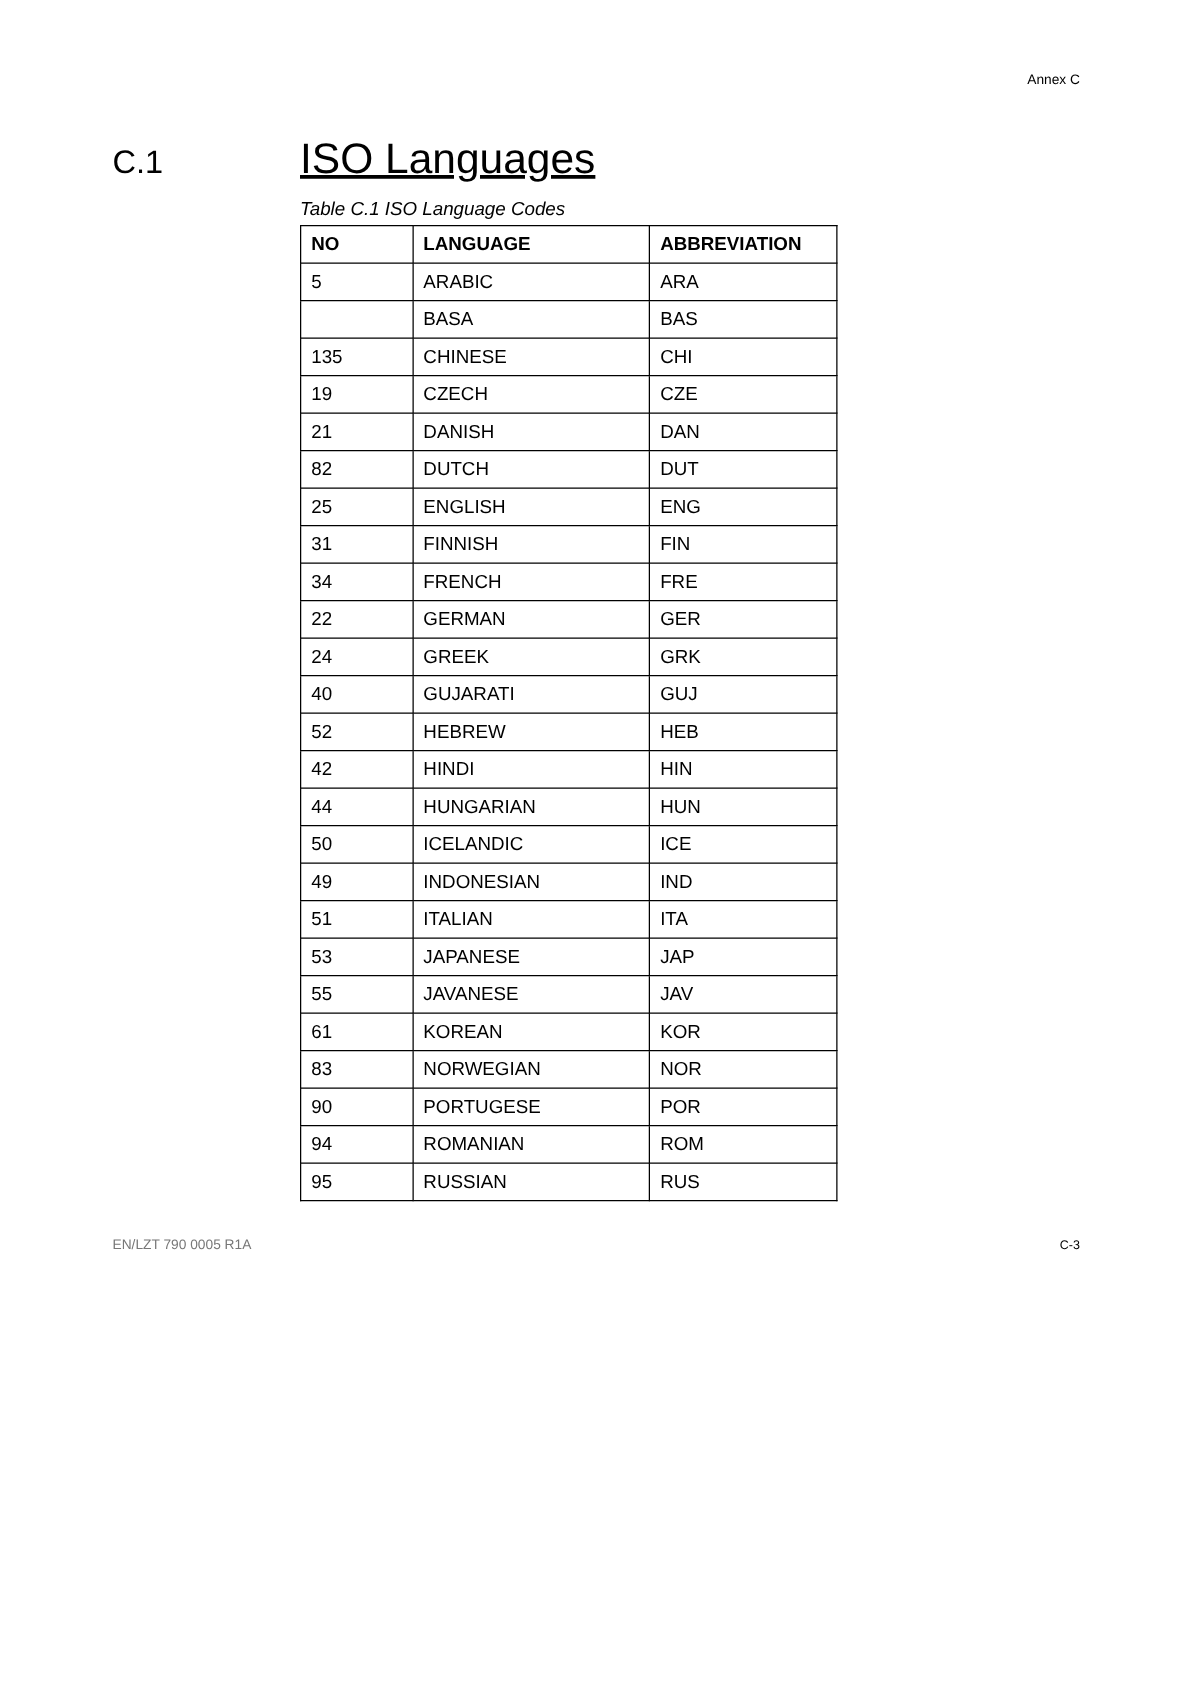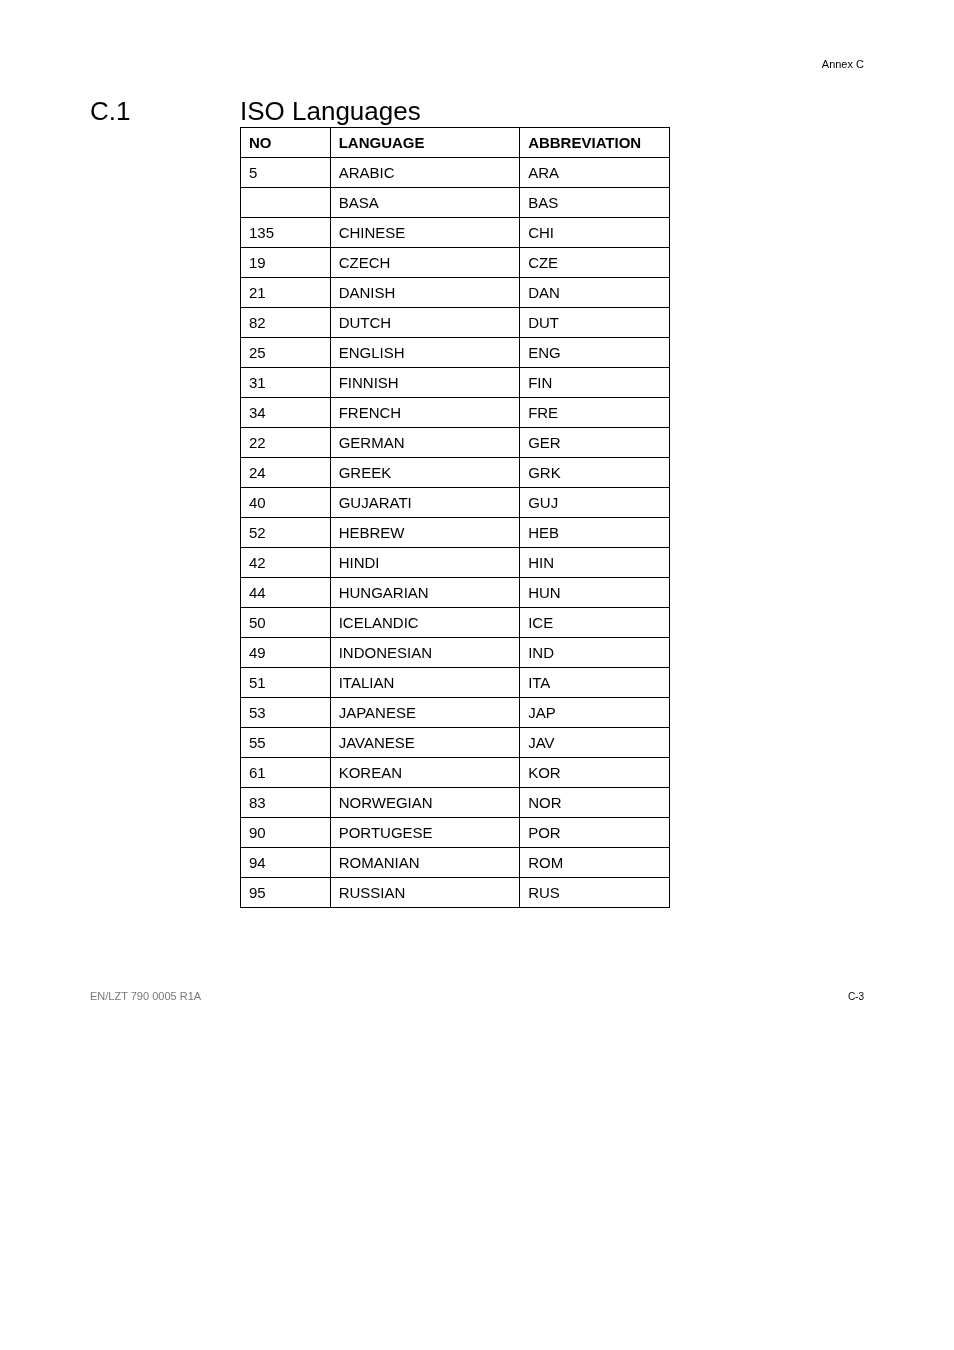--- a/index.html
+++ b/index.html
@@ -7,40 +7,42 @@
     margin: 0; padding: 0;
     width: 954px;
     background: #fff;
     font-family: Arial, Helvetica, sans-serif;
     color: #000;
   }
   .page {
     width: 954px;
     height: 1036px;
     position: relative;
-    padding: 48px 90px 0 90px;
+    padding: 60px 90px 0 90px;
   }
   .annex {
     position: absolute;
     top: 58px;
     right: 90px;
     font-size: 11px;
   }
   .section-row {
     display: flex;
     align-items: baseline;
     margin-top: 48px;
+    margin-bottom: 12px;
   }
   .section-num {
     font-size: 26px;
     width: 150px;
     flex: 0 0 150px;
   }
   .section-title {
-    font-size: 26px;
+    font-size: 34px;
+    text-decoration: underline;
   }
   .indent {
     margin-left: 150px;
   }
   .intro {
     font-size: 15px;
     margin: 10px 0 14px 0;
   }
   .tcaption {
     font-size: 15px;
@@ -85,20 +87,21 @@
 <div class="page">
 
   <div class="annex">Annex C</div>
 
   <div class="section-row">
     <div class="section-num">C.1</div>
     <div class="section-title">ISO Languages</div>
   </div>
 
   <div class="indent">
+    <div class="tcaption">Table C.1   ISO Language Codes</div>
 
     <table class="codes">
       <thead>
         <tr>
           <th class="col-no">NO</th>
           <th class="col-lang">LANGUAGE</th>
           <th class="col-abbr">ABBREVIATION</th>
         </tr>
       </thead>
       <tbody id="tbody">

